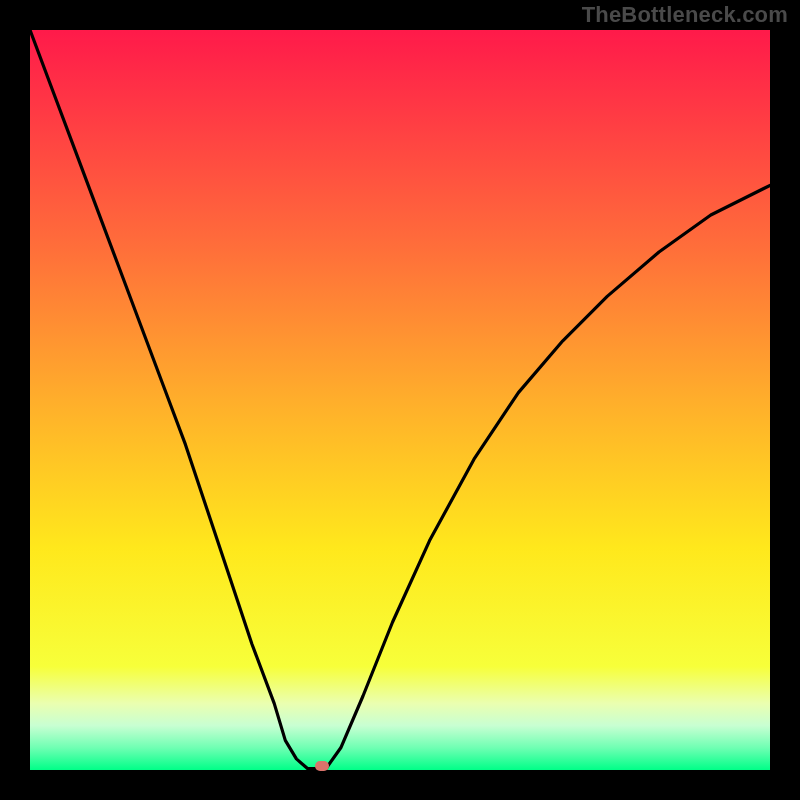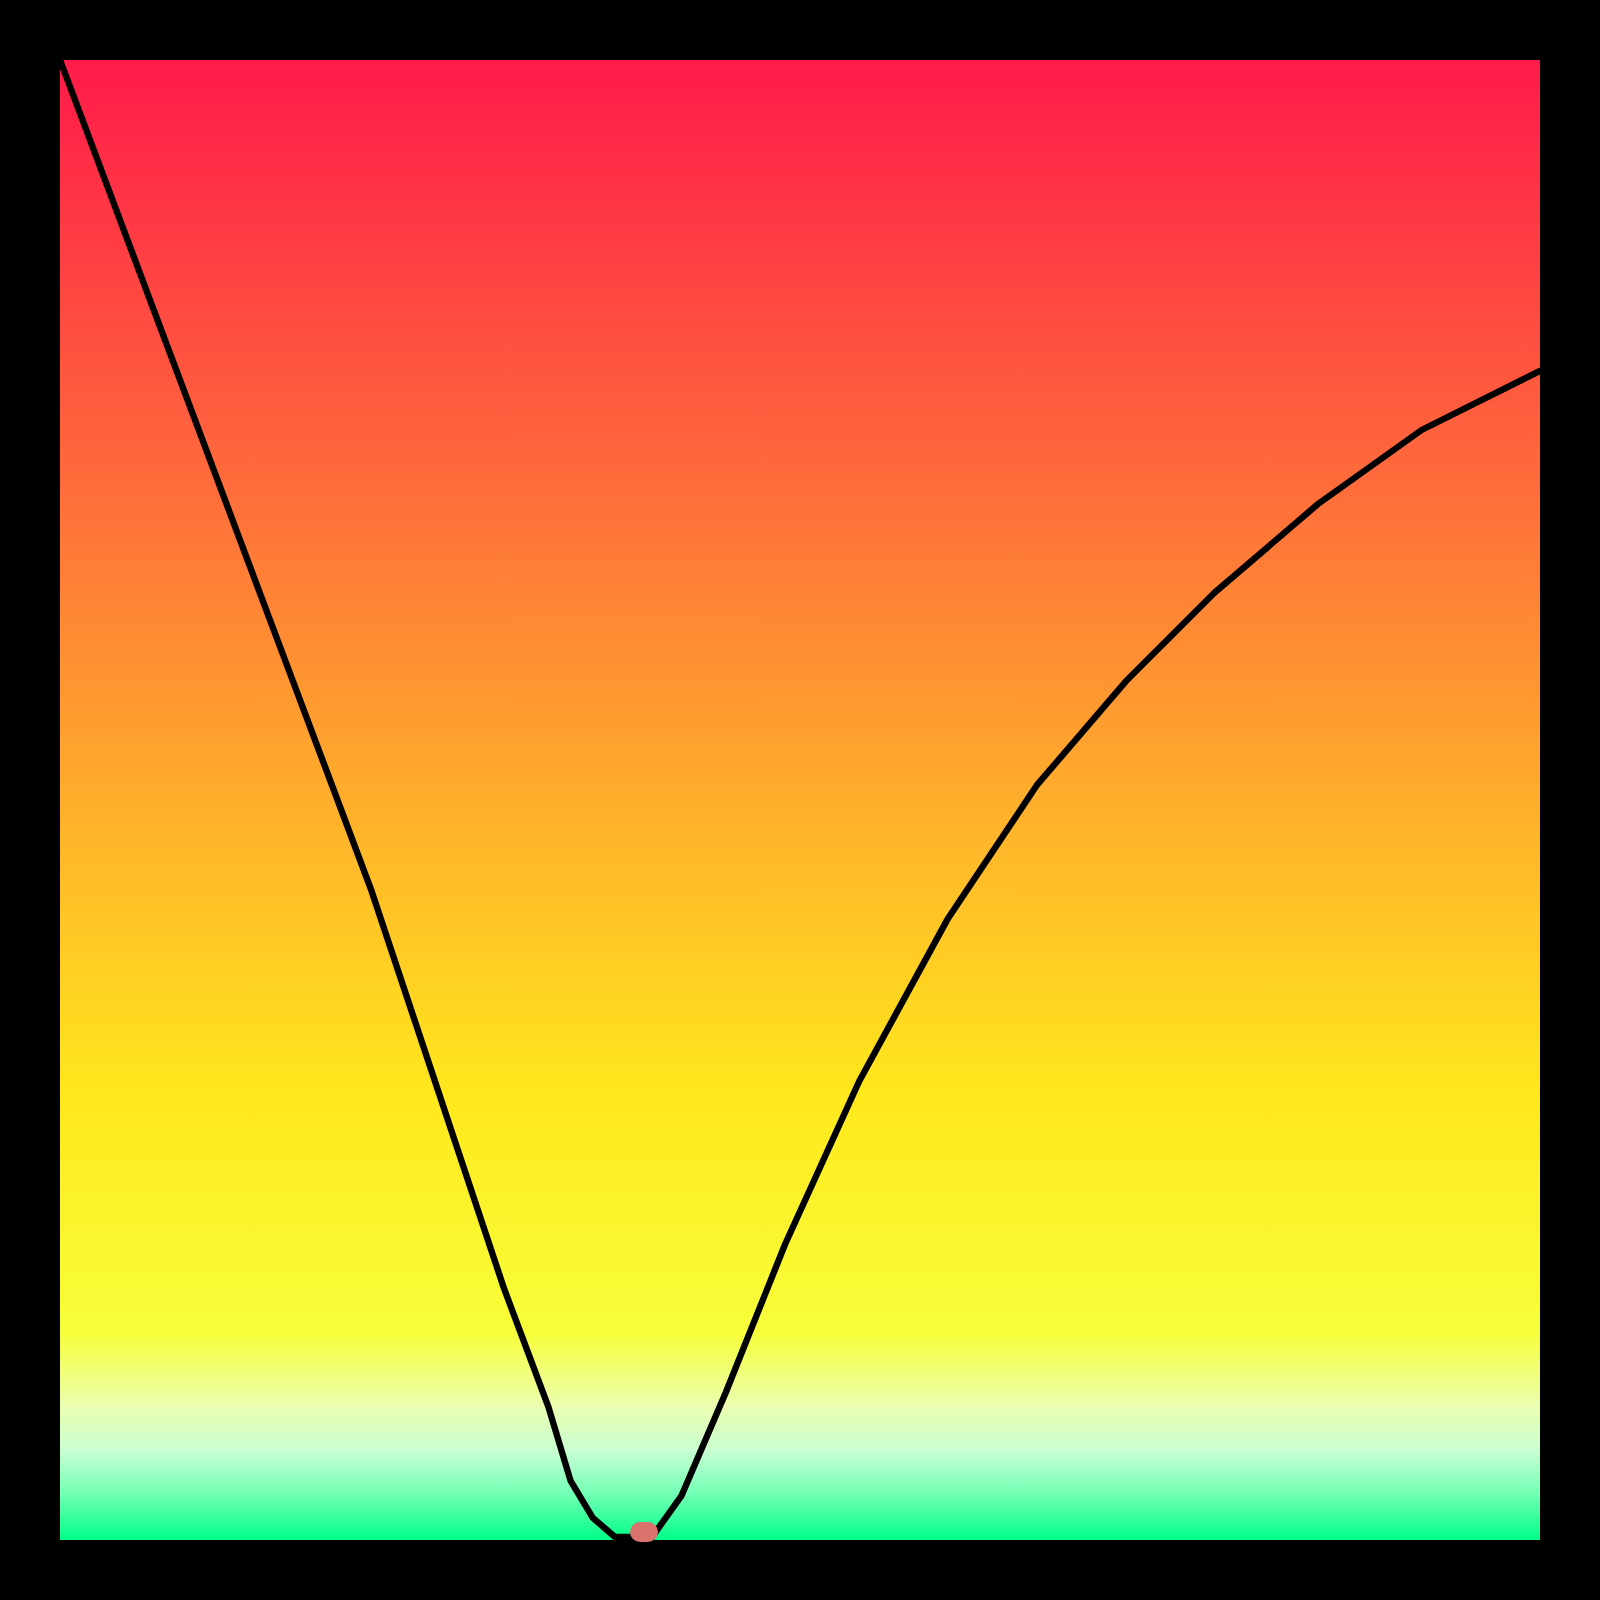--- a/index.html
+++ b/index.html
@@ -52,20 +52,21 @@
     background: #d9736b;
     z-index: 11;
     transform: translate(-50%, -50%);
   }
 </style>
 </head>
 <body>
 
 <div class="frame">
 
+  <div class="watermark">TheBottleneck.com</div>
 
   <div class="plot">
 
     <svg class="gradient" viewBox="0 0 740 740" preserveAspectRatio="none">
       <defs>
         <linearGradient id="bg" x1="0" y1="0" x2="0" y2="1">
             <stop offset="0%" stop-color="#ff1a4a"></stop>
             <stop offset="28%" stop-color="#ff6a3b"></stop>
             <stop offset="50%" stop-color="#ffae2b"></stop>
             <stop offset="70%" stop-color="#ffe81c"></stop>

